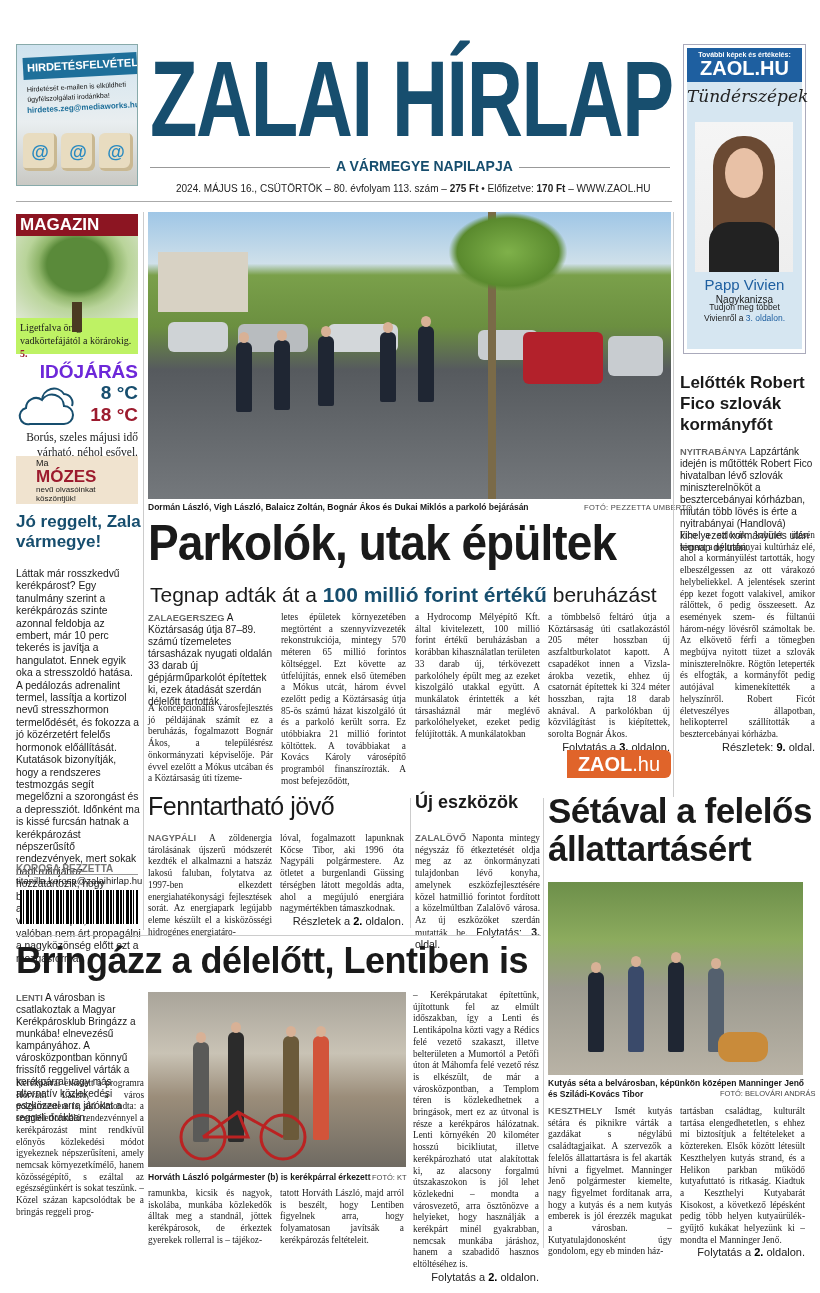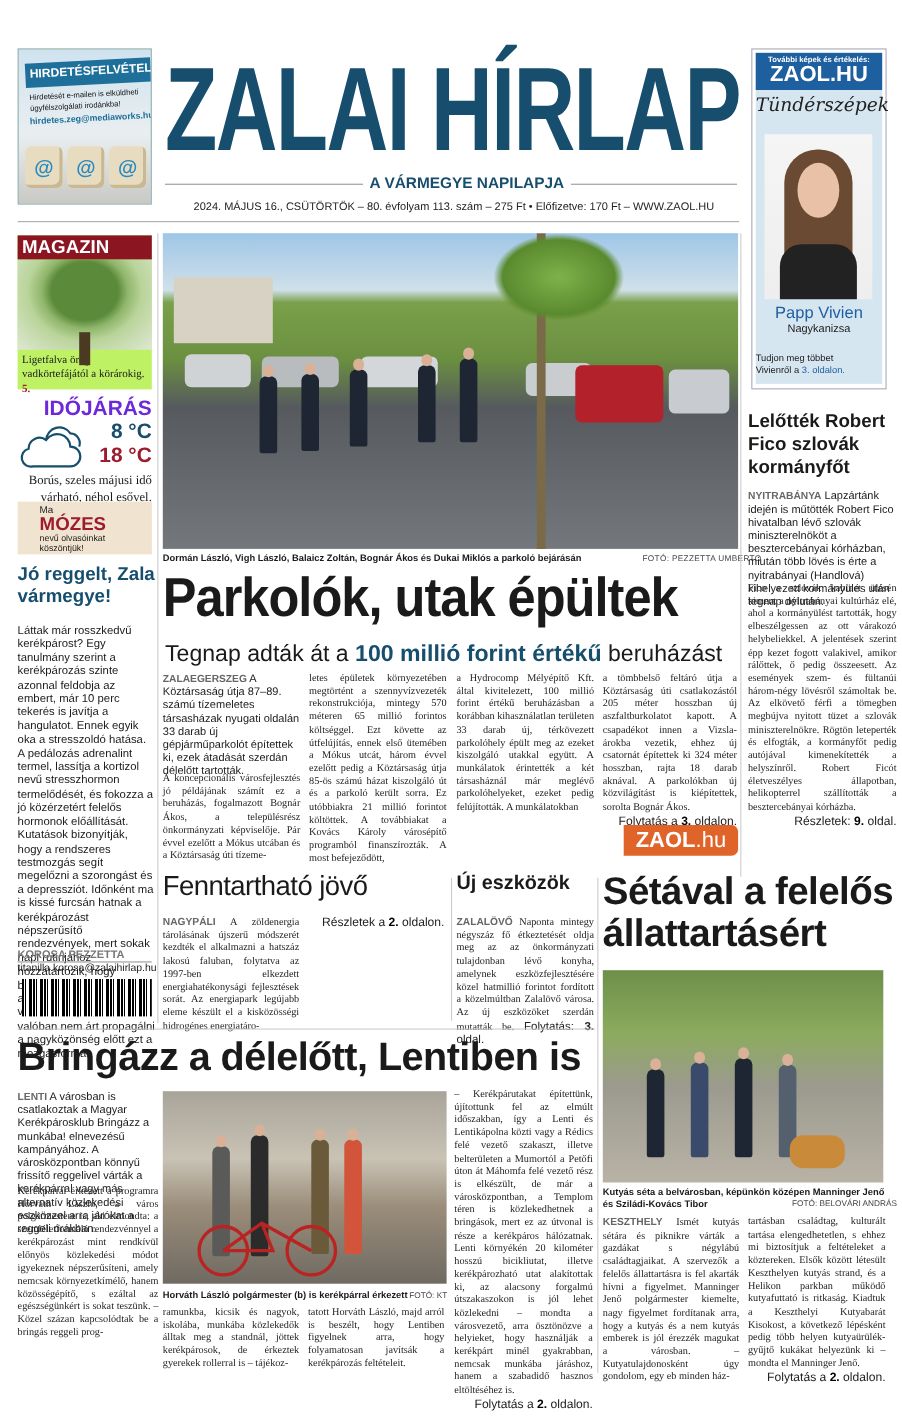--- a/index.html
+++ b/index.html
@@ -11,36 +11,36 @@
 #ad-left{left:16px;top:44px;width:122px;height:142px;border:1px solid #8aa;background:linear-gradient(180deg,#cfe3ef 0%,#e9eef0 55%,#c9c9c4 100%);overflow:hidden}
 #ad-left .bar{position:absolute;left:6px;top:10px;width:114px;height:22px;background:#1e6f9a;color:#fff;font:bold 11px "Liberation Sans",sans-serif;padding:4px 4px;transform:rotate(-3deg)}
 #ad-left .t{position:absolute;left:10px;top:37px;width:110px;font:7px "Liberation Sans",sans-serif;color:#111;line-height:10px;transform:rotate(-3deg)}
 #ad-left .mail{position:absolute;left:10px;top:58px;font:bold 8px "Liberation Sans",sans-serif;color:#1e6f9a;transform:rotate(-3deg)}
 .cube{position:absolute;top:88px;width:34px;height:38px;background:#e8dcc0;border-radius:6px;box-shadow:inset -3px -3px 0 #c9b892;color:#2a8ac0;font:bold 18px "Liberation Sans",sans-serif;text-align:center;line-height:38px}
 
 #masthead{left:150px;top:40px;width:520px;height:118px;font:bold 108px "Liberation Sans Narrow","Liberation Sans",sans-serif;color:#174e6e;letter-spacing:-2px;line-height:118px;transform:scaleX(0.72);transform-origin:left top;white-space:nowrap}
 #subtitle-line{left:150px;top:167px;width:520px;height:1px;background:#999}
 #subtitle{left:330px;top:158px;background:#fff;padding:0 6px;font:bold 14px "Liberation Sans",sans-serif;color:#174e6e}
 #dateline{left:176px;top:183px;font:10px "Liberation Sans",sans-serif;color:#222;white-space:nowrap}
-#dateline b{font-weight:normal}
+#dateline b{font-weight:bold}
 #rule-top{left:16px;top:201px;width:656px;height:1px;background:#aaa}
 
 #ad-right{left:683px;top:44px;width:123px;height:310px;border:1px solid #aab;background:#fff;padding:3px}
 #ad-right .hdr{background:#1e5fa0;color:#fff;text-align:center;height:34px}
 #ad-right .hdr .s{font:bold 7px "Liberation Sans",sans-serif;padding-top:3px}
 #ad-right .hdr .b{font:bold 20px "Liberation Sans",sans-serif;line-height:20px}
 #ad-right .body{background:#d6e6f1;height:267px;position:relative}
 #ad-right .script{font:italic 17px "DejaVu Serif",serif;color:#222;text-align:center;padding-top:4px}
 #ad-right .photo{position:absolute;left:8px;top:40px;width:98px;height:150px;background:linear-gradient(#f5f5f5,#eee);overflow:hidden}
 #ad-right .photo .hair{position:absolute;left:18px;top:14px;width:62px;height:120px;background:#6b4a33;border-radius:30px 30px 10px 10px}
 #ad-right .photo .face{position:absolute;left:30px;top:26px;width:38px;height:50px;background:#e8c1a6;border-radius:50%}
 #ad-right .photo .top{position:absolute;left:14px;top:100px;width:70px;height:60px;background:#222;border-radius:20px 20px 0 0}
 #ad-right .nm{position:absolute;top:194px;width:100%;text-align:center;font:15px "Liberation Sans",sans-serif;color:#1e5fa0}
 #ad-right .city{position:absolute;top:212px;width:100%;text-align:center;font:10px "Liberation Sans",sans-serif}
-#ad-right .more{position:absolute;top:238px;width:100%;text-align:left;font:8.5px "Liberation Sans",sans-serif;line-height:11px}
+#ad-right .more{position:absolute;top:220px;width:100%;text-align:center;font:8.5px "Liberation Sans",sans-serif;line-height:11px}
 
 #magazin{left:16px;top:214px;width:122px;height:140px;background:#bef264}
 #magazin .lbl{background:#8c1522;color:#fff;font:bold 17px "Liberation Sans",sans-serif;padding:1px 4px;height:22px}
 #magazin .img{height:82px;background:radial-gradient(ellipse at 50% 35%,#5a8a3a 0 35%,#8fb56a 45%,#b9d49a 60%,#dfe8d4 100%)}
 #magazin .img .trunk{position:absolute;left:56px;top:66px;width:10px;height:30px;background:#4a3a22}
 #magazin .cap{font:10px "Liberation Serif",serif;padding:3px 4px;line-height:13px}
 #idojaras{left:16px;top:360px;width:122px;height:95px}
 #idojaras .h{position:absolute;right:0;top:1px;font:bold 19px "Liberation Sans",sans-serif;color:#6d28d9}
 #idojaras .lo{position:absolute;right:0;top:22px;font:bold 19px "Liberation Sans",sans-serif;color:#174e6e}
 #idojaras .hi{position:absolute;right:0;top:44px;font:bold 19px "Liberation Sans",sans-serif;color:#9c1b2e}
@@ -205,21 +205,21 @@
   <div class="r"><span style="font-weight:bold">ZAOL</span><span>.hu</span></div>
 </div>
 
 <div id="rsep" class="abs"></div>
 <div id="fico-title" class="abs">Lelőtték Robert Fico szlovák kormányfőt</div>
 <div id="fico-lead" class="col lead abs"><span class="kw">NYITRABÁNYA</span><span> Lapzártánk idején is műtötték Robert Fico hivatalban lévő szlovák miniszterelnököt a besztercebányai kórházban, miután több lövés is érte a nyitrabányai (Handlová) kihelyezett kormányülés után tegnap délután.</span></div>
 <div id="fico-body" class="col abs"><span>Fico a szlovák kabinet ülésén kiment a nyitrabányai kultúrház elé, ahol a kormányülést tartották, hogy elbeszélgessen az ott várakozó helybeliekkel. A jelentések szerint épp kezet fogott valakivel, amikor rálőttek, ő pedig összeesett. Az események szem- és fültanúi három-négy lövésről számoltak be. Az elkövető férfi a tömegben megbújva nyitott tüzet a szlovák miniszterelnökre. Rögtön leteperték és elfogták, a kormányfőt pedig autójával kimenekítették a helyszínről. Robert Ficót életveszélyes állapotban, helikopterrel szállították a besztercebányai kórházba.</span><span class="more-link sans"><span>Részletek: </span><b>9.</b><span> oldal.</span></span></div>
 
 <div id="fennt-title" class="abs">Fenntartható jövő</div>
 <div id="fennt-c1" class="col abs"><span class="kw">NAGYPÁLI</span><span> A zöldenergia tárolásának újszerű módszerét kezdték el alkalmazni a hatszáz lakosú faluban, folytatva az 1997-ben elkezdett energiahatékonysági fejlesztések sorát. Az energiapark legújabb eleme készült el a kisközösségi hidrogénes energiatáro-</span></div>
-<div id="fennt-c2" class="col abs"><span class="more-link sans"><span>Részletek a </span><b>2.</b><span> oldalon.</span></span></div>
+<div id="fennt-c2" class="col abs"><span>lóval, fogalmazott lapunknak Kőcse Tibor, aki 1996 óta Nagypáli polgármestere. Az ötletet a burgenlandi Güssing térségben látott megoldás adta, ahol a megújuló energiára nagymértékben támaszkodnak.</span><span class="more-link sans"><span>Részletek a </span><b>2.</b><span> oldalon.</span></span></div>
 <div id="sep2" class="abs"></div>
 
 <div id="ujeszk-title" class="abs">Új eszközök</div>
 <div id="ujeszk-body" class="col abs"><span class="kw">ZALALÖVŐ</span><span> Naponta mintegy négyszáz fő étkeztetését oldja meg az az önkormányzati tulajdonban lévő konyha, amelynek eszközfejlesztésére közel hatmillió forintot fordított a közelmúltban Zalalövő városa. Az új eszközöket szerdán mutatták be. </span><span class="sans" style="font-size:10.5px"><span>Folytatás: </span><b>3.</b><span> oldal.</span></span></div>
 <div id="sep3" class="abs"></div>
 
 <div id="setav-title" class="abs">Sétával a felelős állattartásért</div>
 <div id="setav-photo" class="abs">
   <div class="person" style="left:40px;top:90px;height:80px"></div>
   <div class="person" style="left:80px;top:84px;height:86px;background:#3a4a6a"></div>

